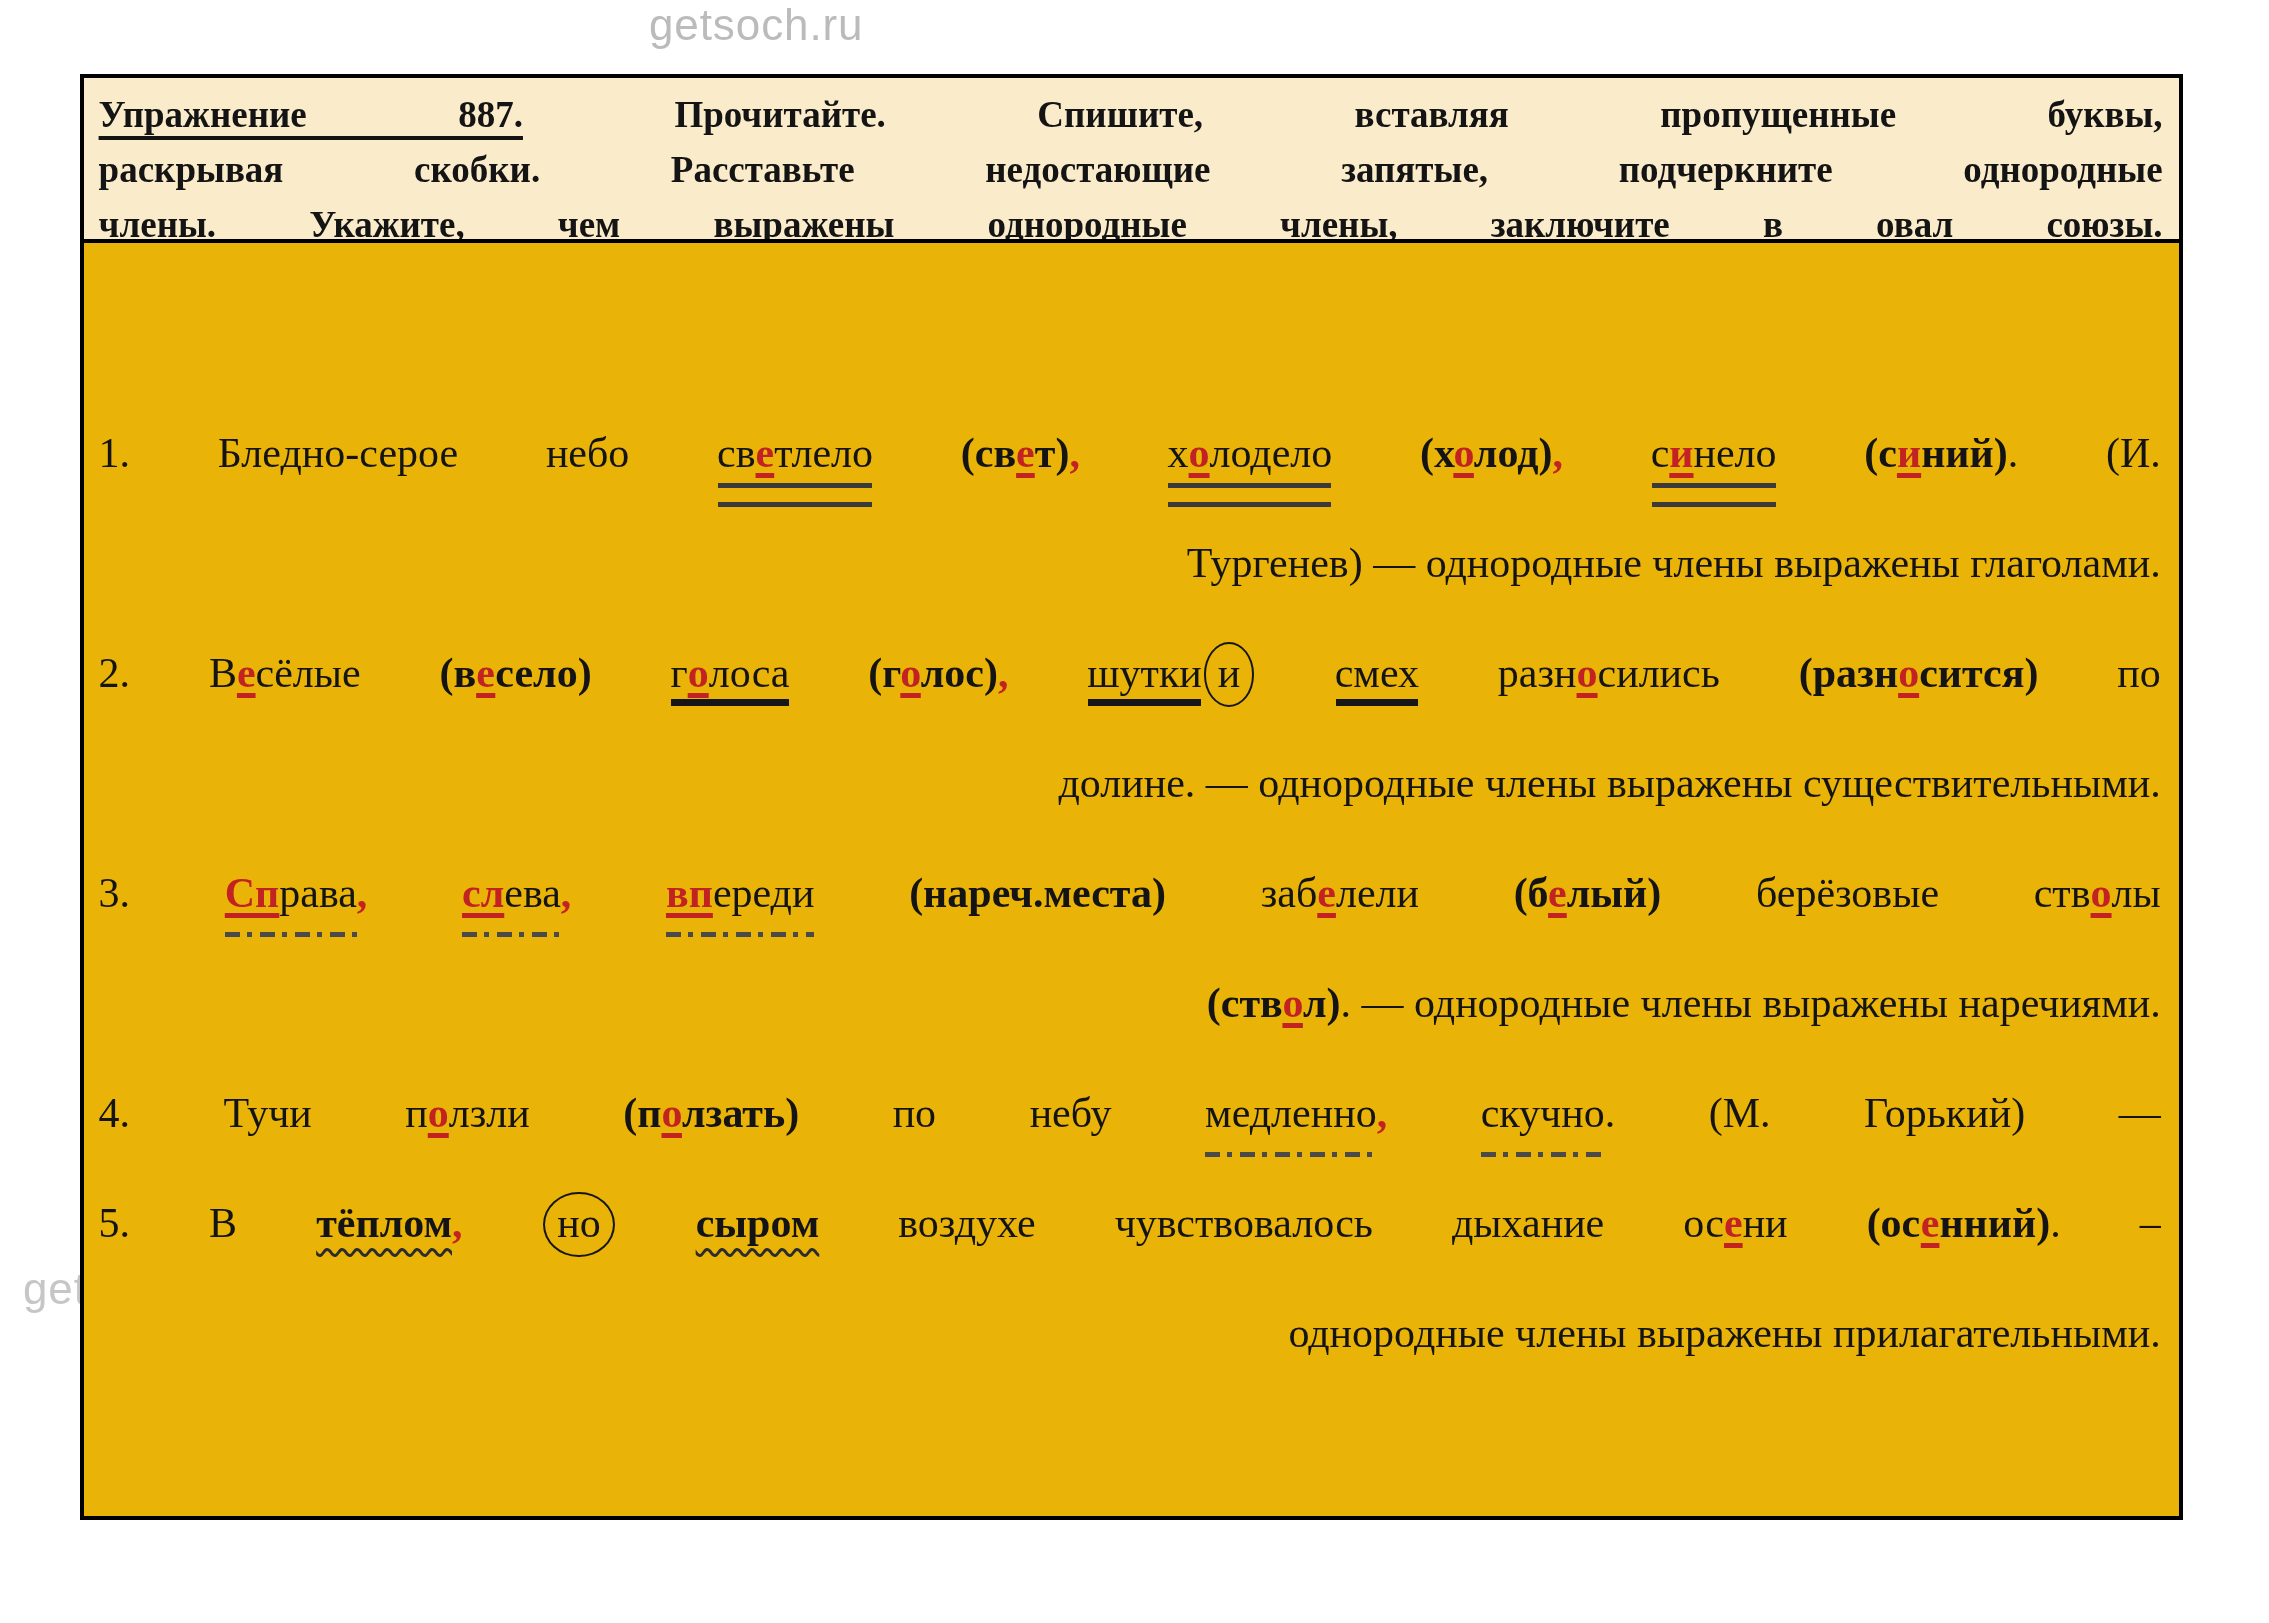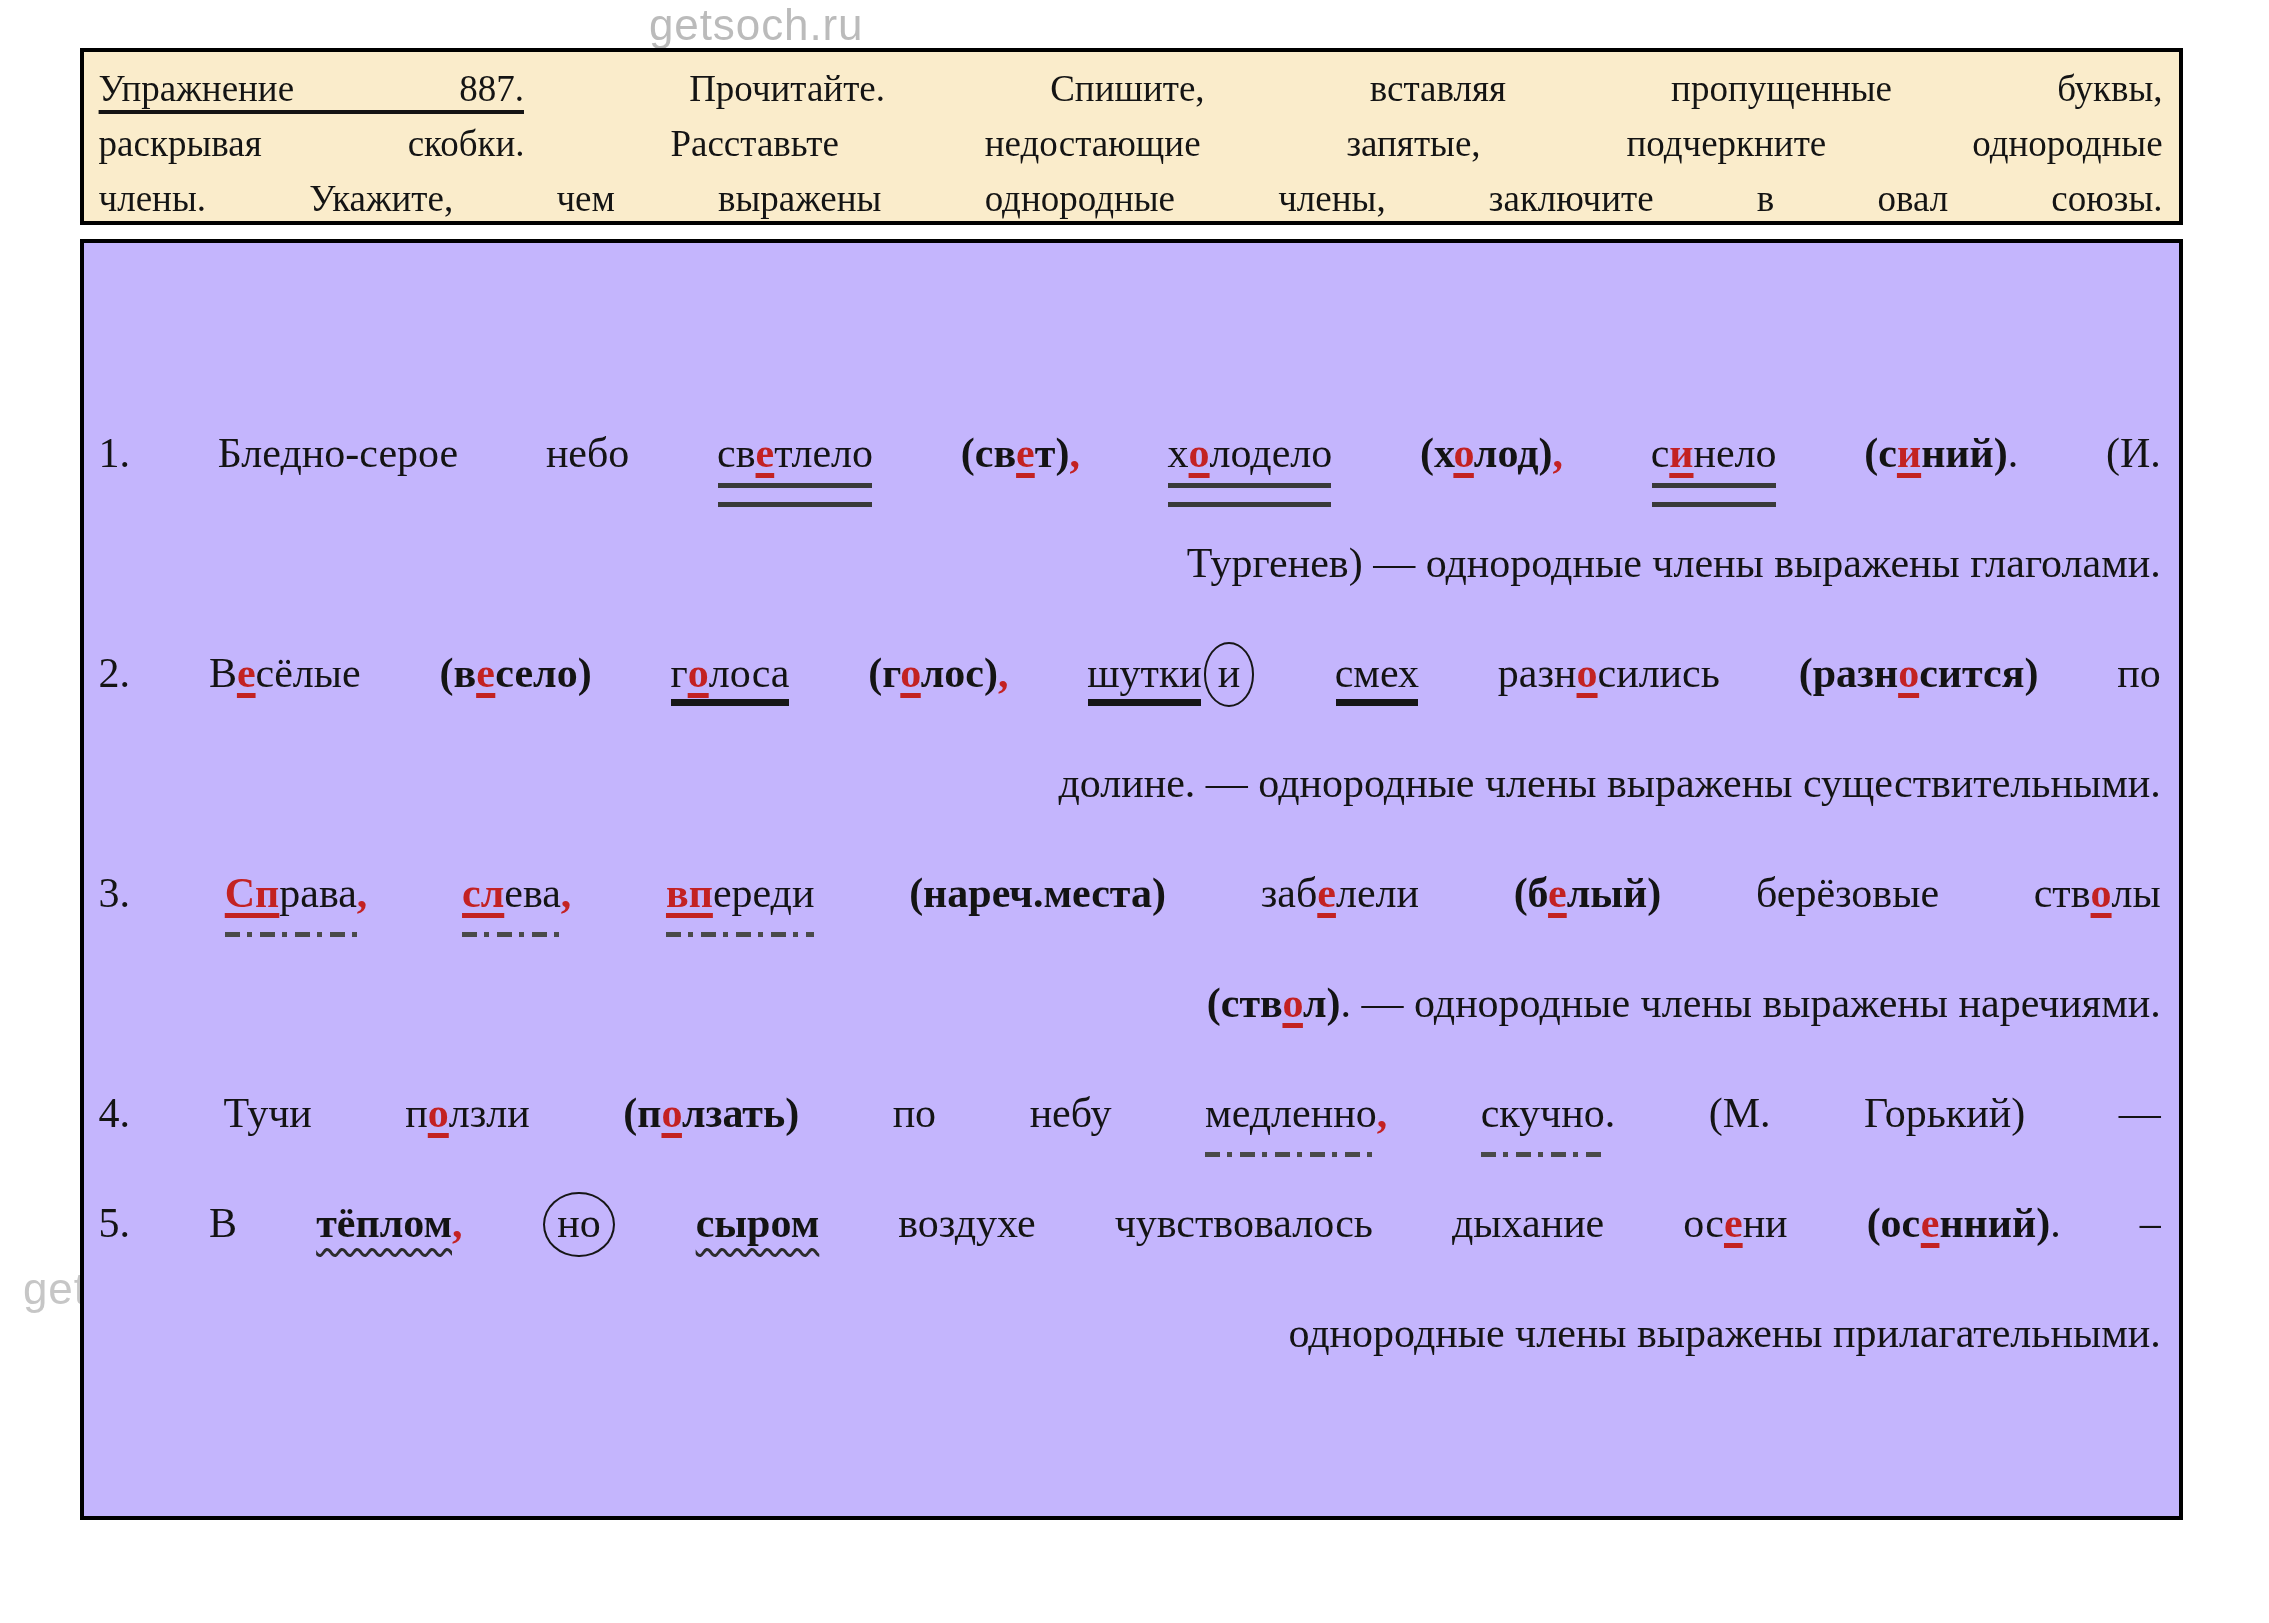--- a/index.html
+++ b/index.html
@@ -6,26 +6,26 @@
   body{
     width:2270px;height:1624px;position:relative;background:#ffffff;
     font-family:"Liberation Serif", serif;color:#141414;overflow:hidden;
   }
   .wm{
     position:absolute;font-family:Liberation Sans, sans-serif;
     color:var(--watermark-gray,#909090);letter-spacing:0.9px;pointer-events:none;
   }
   .box{position:absolute;left:80px;width:2103px;box-sizing:border-box;border:4.6px solid #000;}
   #instr{
-    top:48px;height:177px;background:var(--header-bg,#faeccb);
-    padding:9.1px 16.4px 0 14.6px;font-weight:400;font-size:37px;
+    top:74px;height:177px;background:var(--header-bg,#faeccb);
+    padding:9.1px 16.4px 0 14.6px;font-weight:700;font-size:37px;
   }
   #instr .line{line-height:55px;}
   #sol{
-    top:239px;height:1281px;background:#c4b5fd;
+    top:239px;height:1281px;background:#eab308;
     padding:155px 18.3px 0 14.6px;font-size:42px;
   }
   #sol .line{line-height:110px;}
   .just{text-align:justify;text-align-last:justify;}
   .left{text-align:right;}
   .b{font-weight:700;}
   .r{color:var(--accent-red,#c32222);font-weight:700;}
   .rl{
     color:var(--accent-red,#c32222);font-weight:700;
     text-decoration-line:underline;text-decoration-style:solid;

